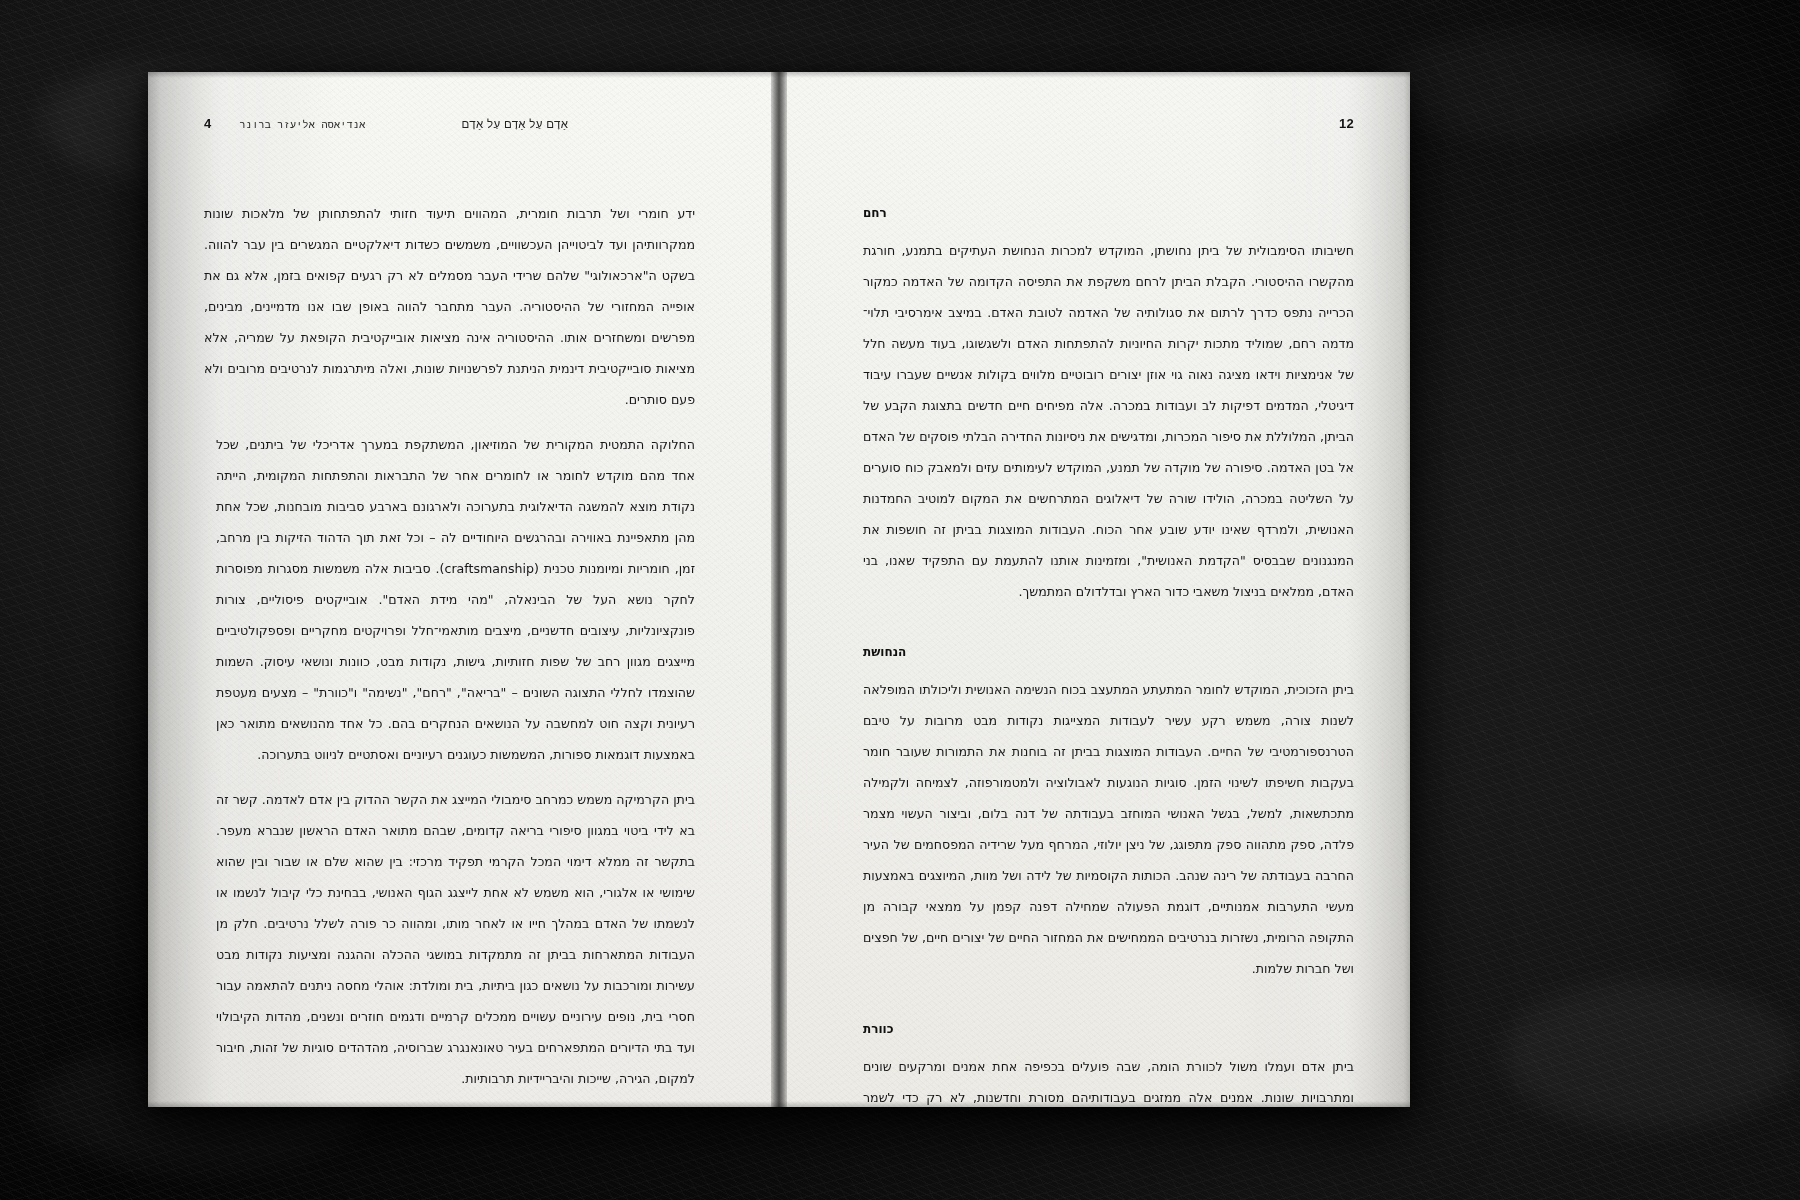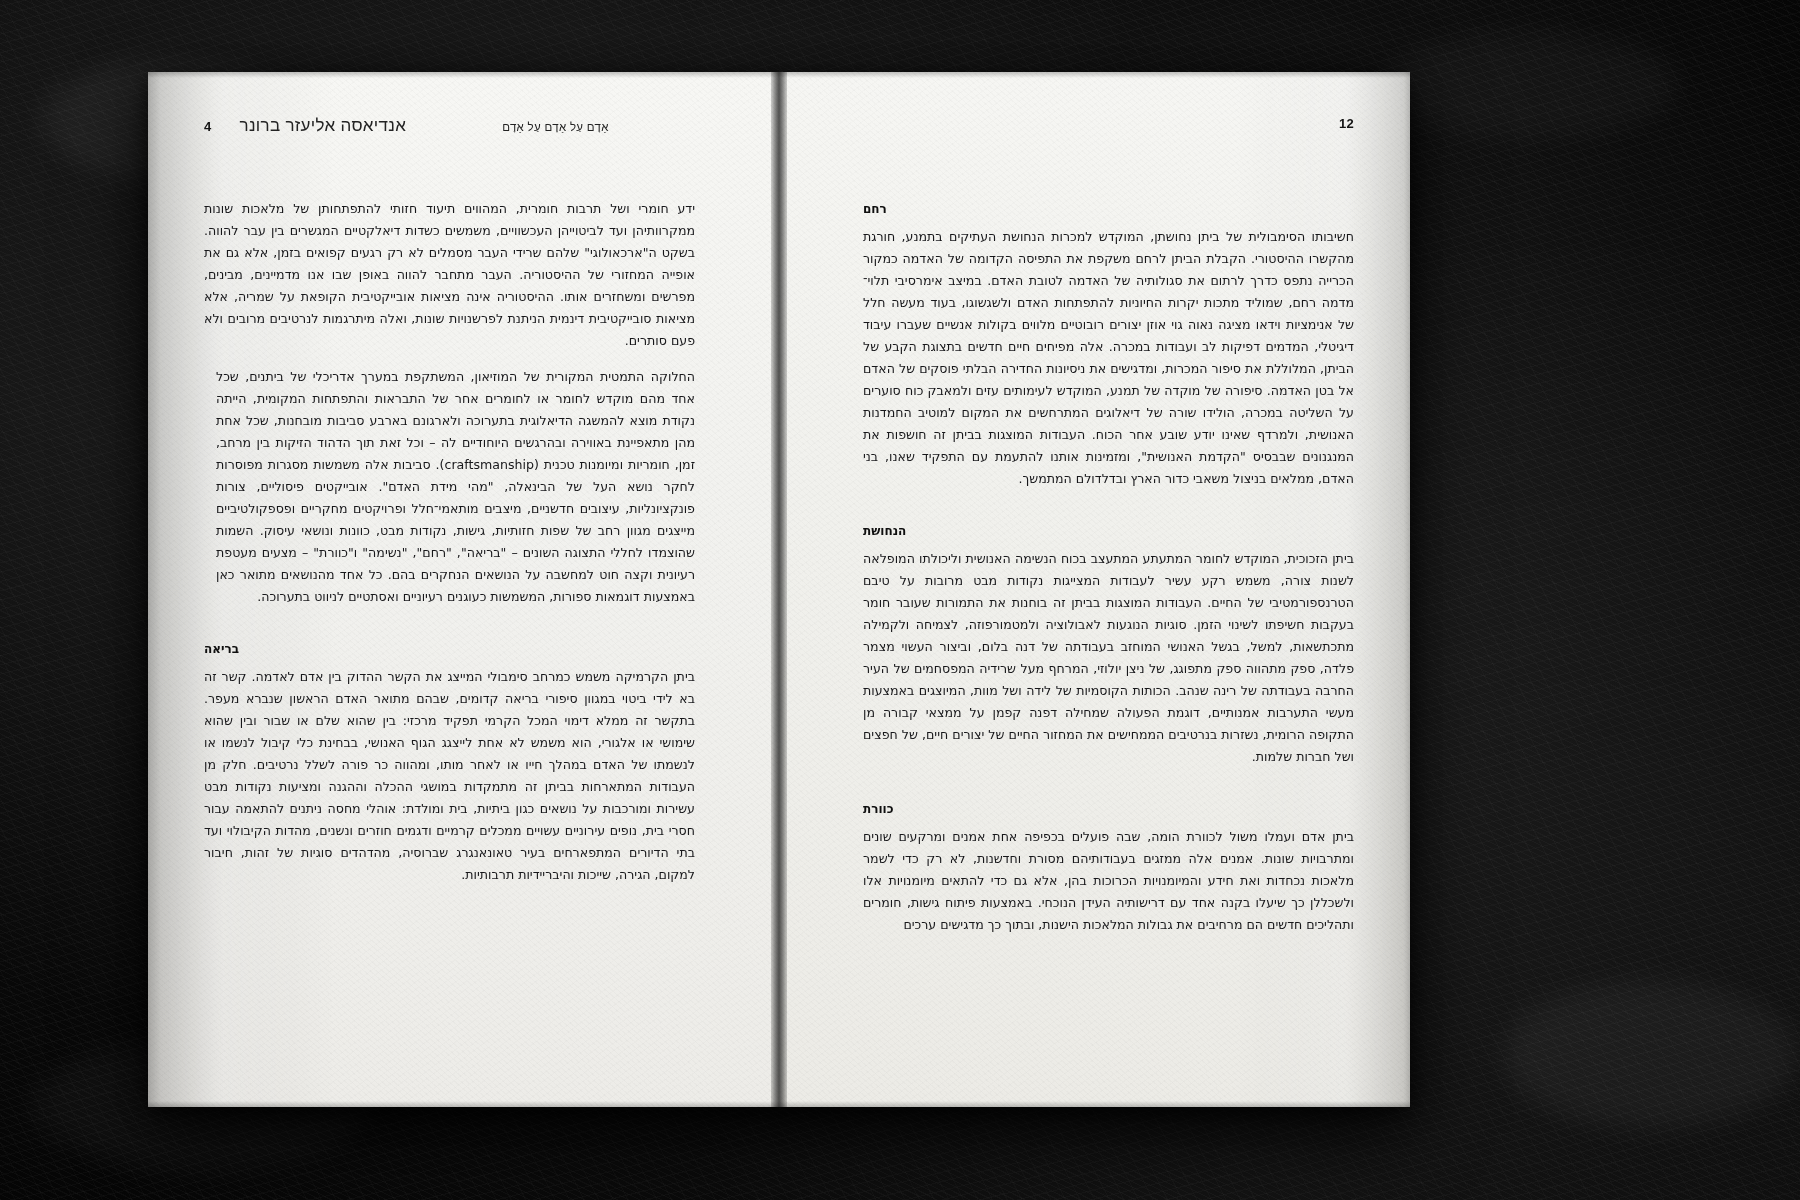--- a/index.html
+++ b/index.html
@@ -111,30 +111,30 @@
   .running-head{
     display:flex; align-items:baseline;
     font-size:11.5px; letter-spacing:.3px; color:#1d1d1d;
     height:22px;
   }
   #head-left{ padding:0 56px 0 84px; flex-direction:row-reverse; justify-content:flex-end; gap:0; }
   #head-right{ padding:0 84px 0 56px; justify-content:flex-end; gap:0; }
 
   .folio{ font-weight:700; font-size:13px; color:#141414; }
   .rh-title{ font-size:11.5px; color:#232323; }
-  .rh-author{ font-size:17px; color:#232323; }
+  .rh-author{ font-size:10px; color:#232323;font-family:Liberation Mono, monospace; }
 
   #head-left .folio{ margin-inline-end:0; }
   #head-right .rh-title{ margin-inline-start:0; }
 
   .col{
     margin-top:60px;
     font-family:"DejaVu Sans", sans-serif;
     font-size:12.6px;
-    line-height:22px;
+    line-height:31px;
     color:#17171a;
     text-align:justify;
     direction:rtl;
     -webkit-hyphens:none; hyphens:none;
   }
   #col-left{ margin-inline-start:0; padding:0 56px 0 84px; }
   #col-right{ padding:0 84px 0 56px; }
 
   .sec-head{
     font-family:"DejaVu Sans", sans-serif;
@@ -201,20 +201,19 @@
         <span class="rh-author">אנדיאסה אליעזר ברונר</span>
         <span style="width:28px;display:inline-block;"></span>
         <span class="folio">4</span>
       </div>
 
       <div class="col" id="col-right">
 
         <p class="para">ידע חומרי ושל תרבות חומרית, המהווים תיעוד חזותי להתפתחותן של מלאכות שונות ממקרוותיהן ועד לביטוייהן העכשוויים, משמשים כשדות דיאלקטיים המגשרים בין עבר להווה. בשקט ה"ארכאולוגי" שלהם שרידי העבר מסמלים לא רק רגעים קפואים בזמן, אלא גם את אופייה המחזורי של ההיסטוריה. העבר מתחבר להווה באופן שבו אנו מדמיינים, מבינים, מפרשים ומשחזרים אותו. ההיסטוריה אינה מציאות אובייקטיבית הקופאת על שמריה, אלא מציאות סובייקטיבית דינמית הניתנת לפרשנויות שונות, ואלה מיתרגמות לנרטיבים מרובים ולא פעם סותרים.</p>
         <p class="para">החלוקה התמטית המקורית של המוזיאון, המשתקפת במערך אדריכלי של ביתנים, שכל אחד מהם מוקדש לחומר או לחומרים אחר של התבראות והתפתחות המקומית, הייתה נקודת מוצא להמשגה הדיאלוגית בתערוכה ולארגונם בארבע סביבות מובחנות, שכל אחת מהן מתאפיינת באווירה ובהרגשים היוחודיים לה – וכל זאת תוך הדהוד הזיקות בין מרחב, זמן, חומריות ומיומנות טכנית (craftsmanship). סביבות אלה משמשות מסגרות מפוסרות לחקר נושא העל של הבינאלה, "מהי מידת האדם". אובייקטים פיסוליים, צורות פונקציונליות, עיצובים חדשניים, מיצבים מותאמי־חלל ופרויקטים מחקריים ופספקולטיביים מייצגים מגוון רחב של שפות חזותיות, גישות, נקודות מבט, כוונות ונושאי עיסוק. השמות שהוצמדו לחללי התצוגה השונים – "בריאה", "רחם", "נשימה" ו"כוורת" – מצעים מעטפת רעיונית וקצה חוט למחשבה על הנושאים הנחקרים בהם. כל אחד מהנושאים מתואר כאן באמצעות דוגמאות ספורות, המשמשות כעוגנים רעיוניים ואסתטיים לניווט בתערוכה.</p>
 
-        <div class="sec-head spaced">בריאה</div>
         <p class="para">ביתן הקרמיקה משמש כמרחב סימבולי המייצג את הקשר ההדוק בין אדם לאדמה. קשר זה בא לידי ביטוי במגוון סיפורי בריאה קדומים, שבהם מתואר האדם הראשון שנברא מעפר. בתקשר זה ממלא דימוי המכל הקרמי תפקיד מרכזי: בין שהוא שלם או שבור ובין שהוא שימושי או אלגורי, הוא משמש לא אחת לייצגג הגוף האנושי, בבחינת כלי קיבול לנשמו או לנשמתו של האדם במהלך חייו או לאחר מותו, ומהווה כר פורה לשלל נרטיבים. חלק מן העבודות המתארחות בביתן זה מתמקדות במושגי ההכלה וההגנה ומציעות נקודות מבט עשירות ומורכבות על נושאים כגון ביתיות, בית ומולדת: אוהלי מחסה ניתנים להתאמה עבור חסרי בית, נופים עירוניים עשויים ממכלים קרמיים ודגמים חוזרים ונשנים, מהדות הקיבולוי ועד בתי הדיורים המתפארחים בעיר טאונאנגרג שברוסיה, מהדהדים סוגיות של זהות, חיבור למקום, הגירה, שייכות והיבריידיות תרבותיות.</p>
 
       </div>
     </div>
   </div>
 
 </div>
 
 </body></html>

